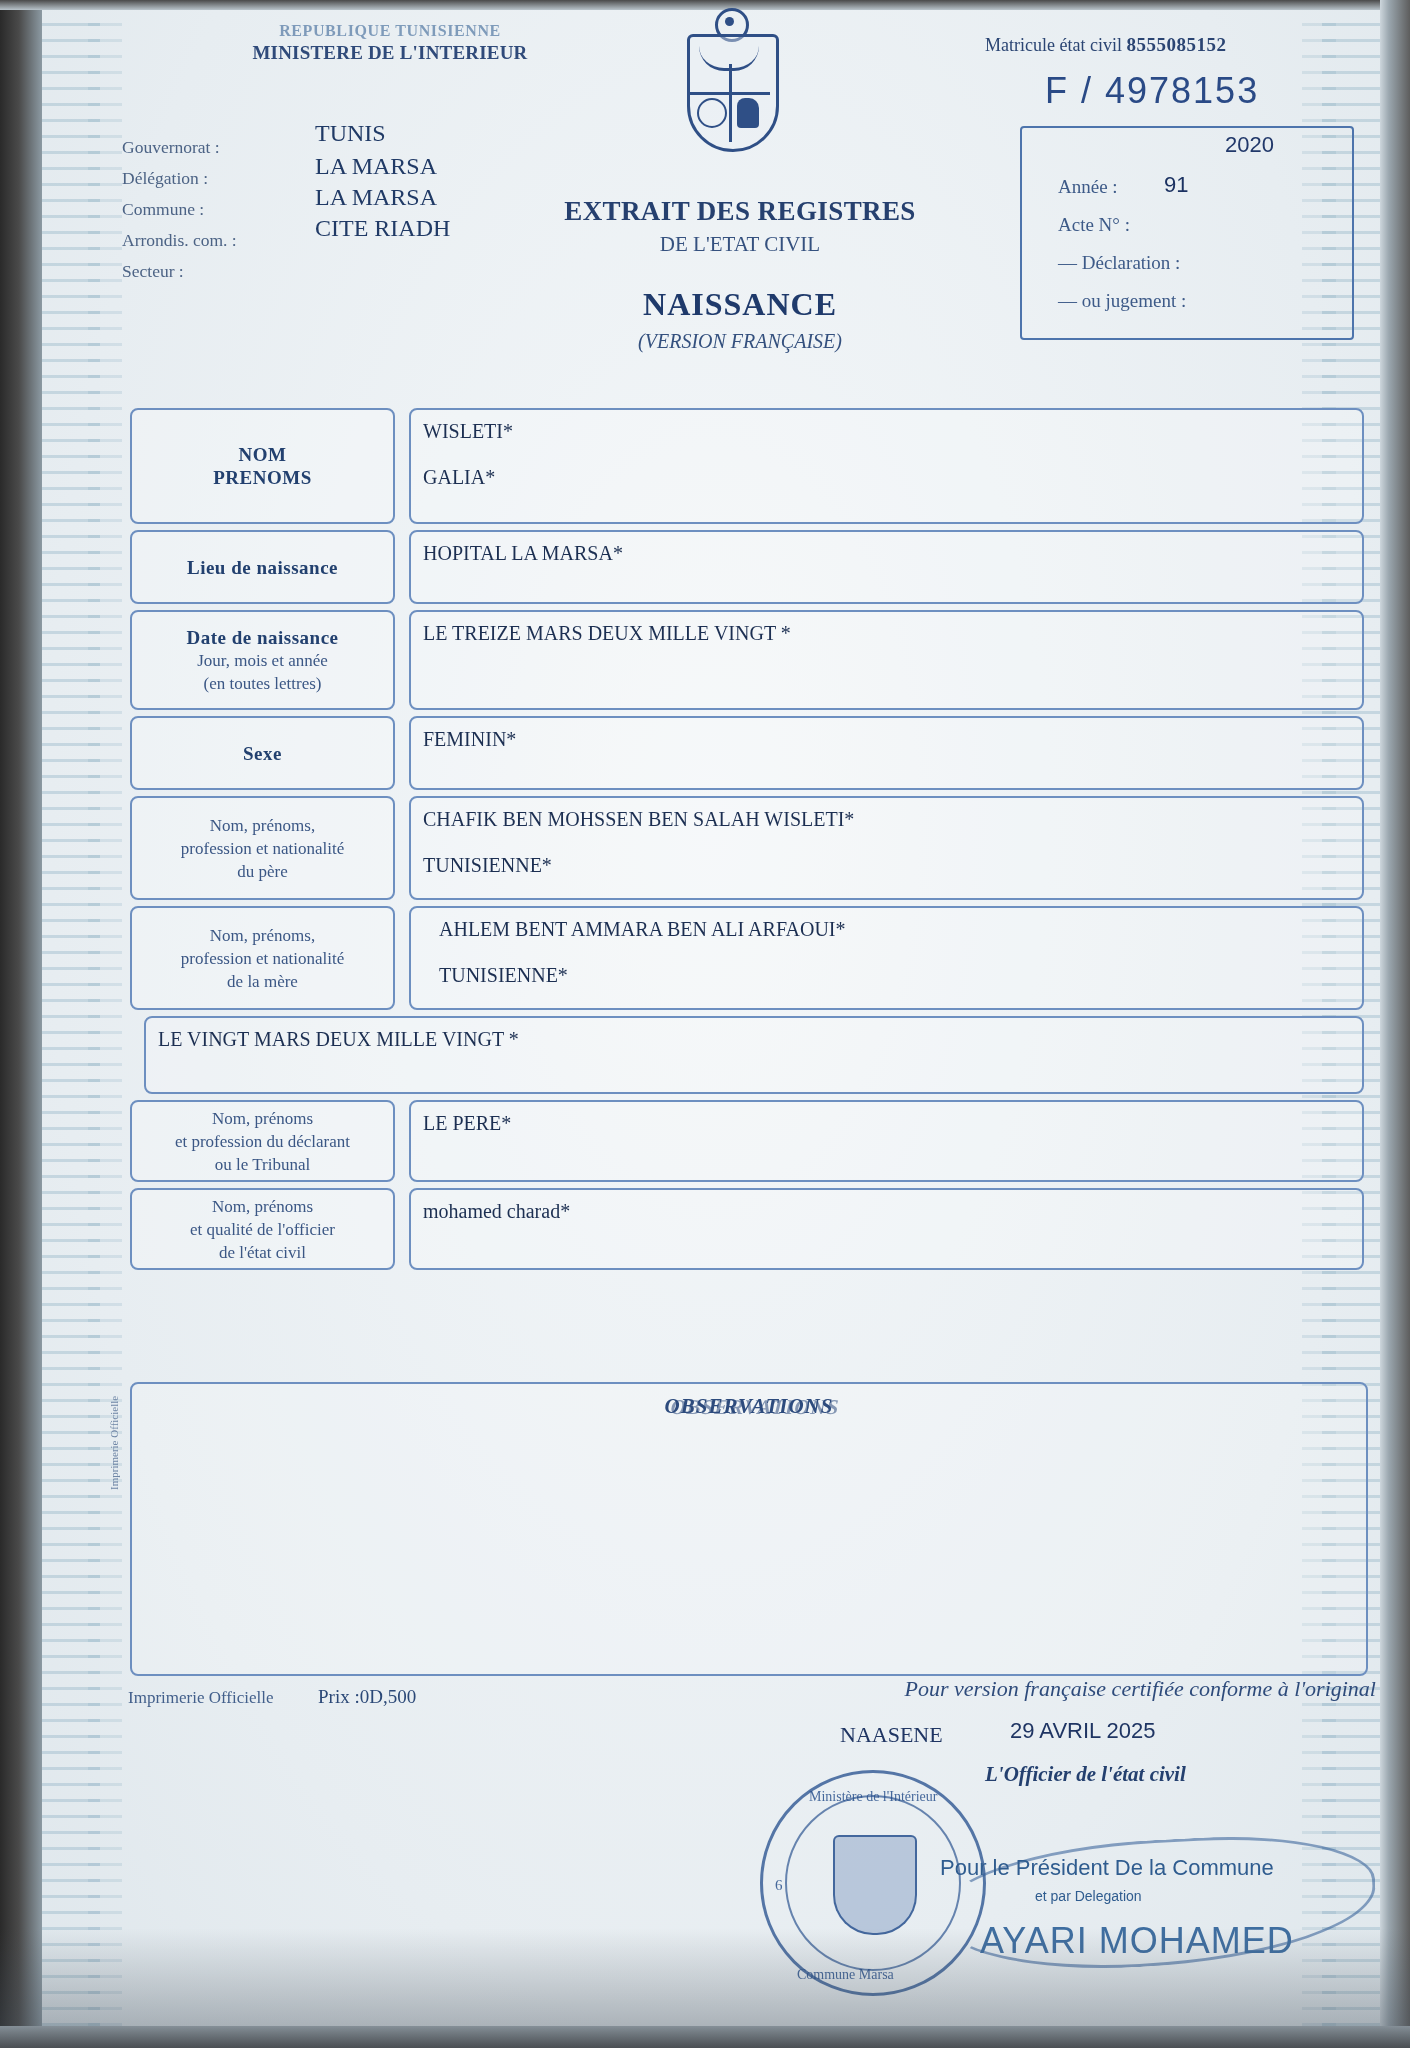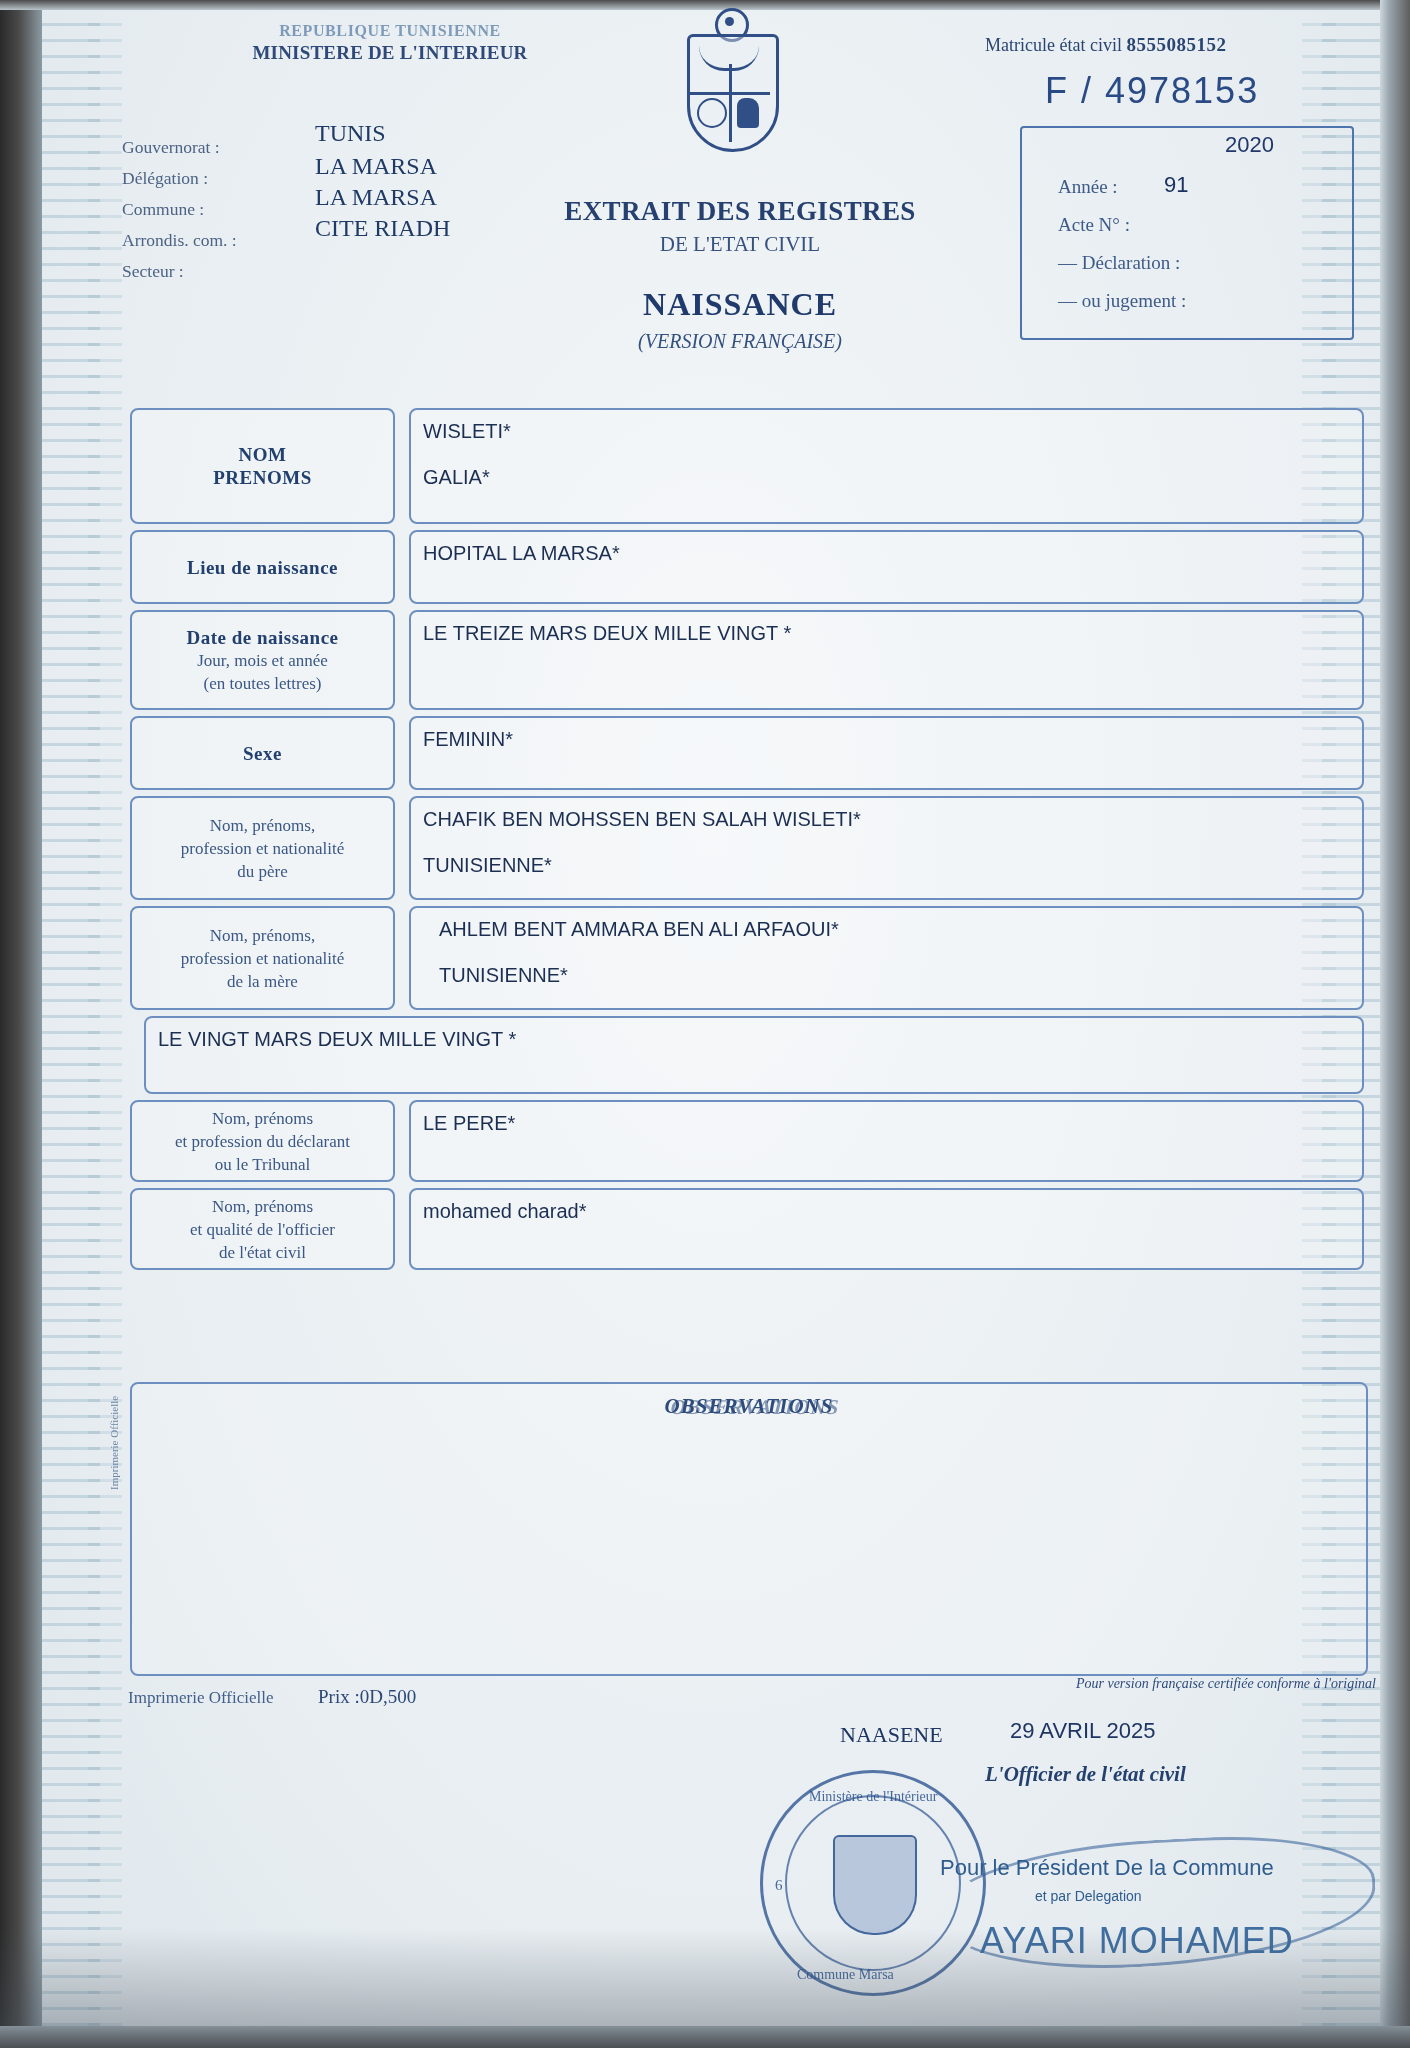--- a/index.html
+++ b/index.html
@@ -201,21 +201,21 @@
   }
   .lbl .strong { font-weight: bold; font-size: 19px; letter-spacing: .5px; color:#22406f; }
   .val {
     flex: 1; margin-left: 14px;
     border: 2px solid #6d8fc0; border-radius: 8px;
     box-sizing: border-box;
     padding: 6px 10px 6px 12px;
     font-size: 20px; line-height: 30px;
     color: #1c2f52;
     background: rgba(255,255,255,.22);
-    font-family: Liberation Sans, sans-serif;
+    font-family: Liberation Serif, serif;
   }
   .val .line2 { margin-top: 16px; }
 
   .r-nom .lbl { height: 116px; }
   .r-nom .val { height: 116px; }
   .r-date .lbl { height: 100px; }
   .r-date .val { height: 100px; }
   .r-lieu .lbl { height: 74px; }
   .r-lieu .val { height: 74px; }
   .r-sexe .lbl { height: 74px; }
@@ -260,21 +260,21 @@
     padding: 8px 10px; box-sizing: border-box;
   }
   .vert-note {
     position:absolute; left: 108px; top: 1490px;
     transform: rotate(-90deg); transform-origin: left top;
     font-size: 11px; color:#6f86a6; white-space: nowrap;
   }
 
   .conform {
     position:absolute; right: 34px; top: 1676px;
-    font-size: 14px; font-style: italic; color:#2e4b7b;margin-left:36px;
+    font-size: 22px; font-style: italic; color:#2e4b7b;margin-left:36px;
   }
   .naasene {
     position:absolute; left: 840px; top: 1722px; font-size: 22px; color:#1f3563;
   }
   .sign-date {
     position:absolute; left: 1010px; top: 1718px; font-size: 22px; color:#1f3563;
     font-family: "Liberation Sans", sans-serif;
   }
   .officier-sig {
     position:absolute; left: 985px; top: 1762px; font-size: 21px;

